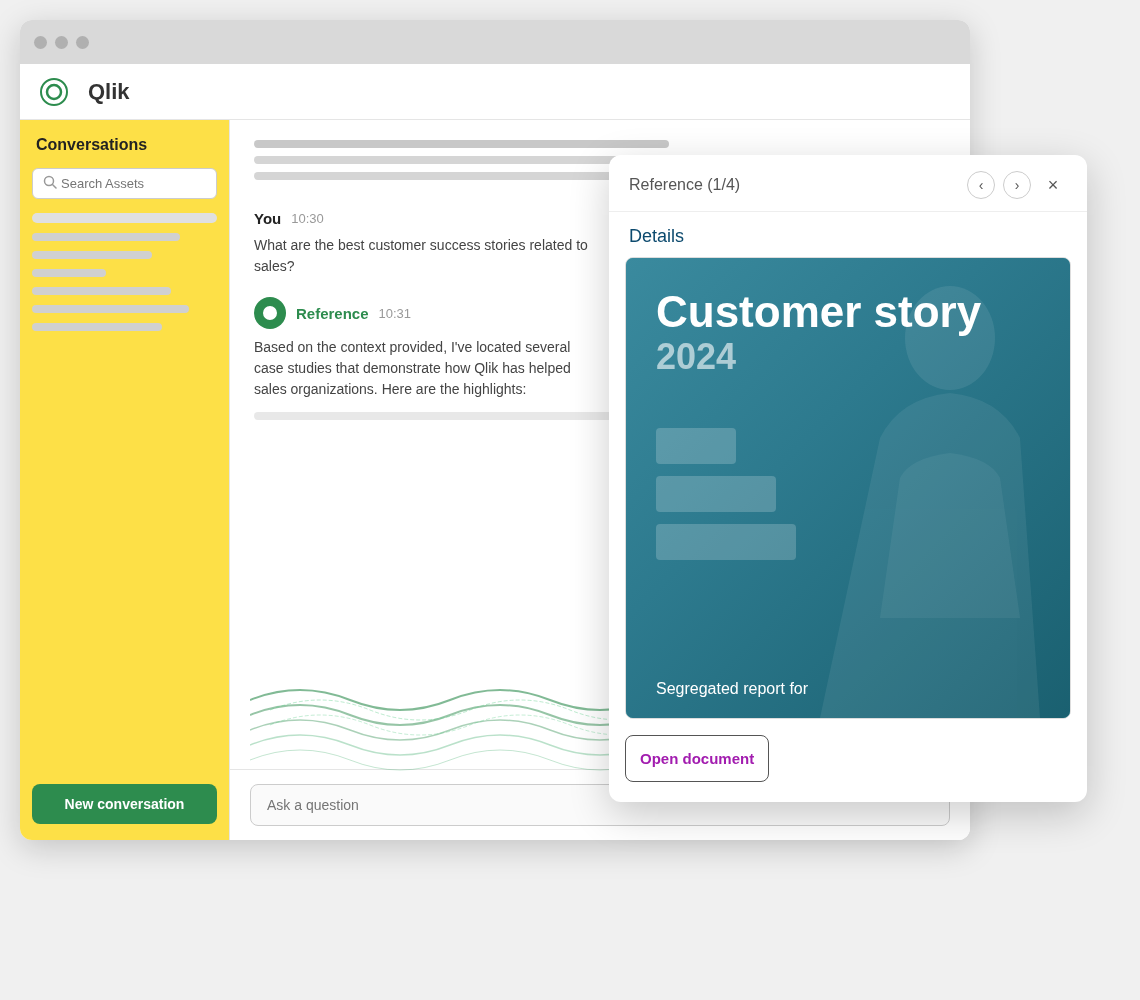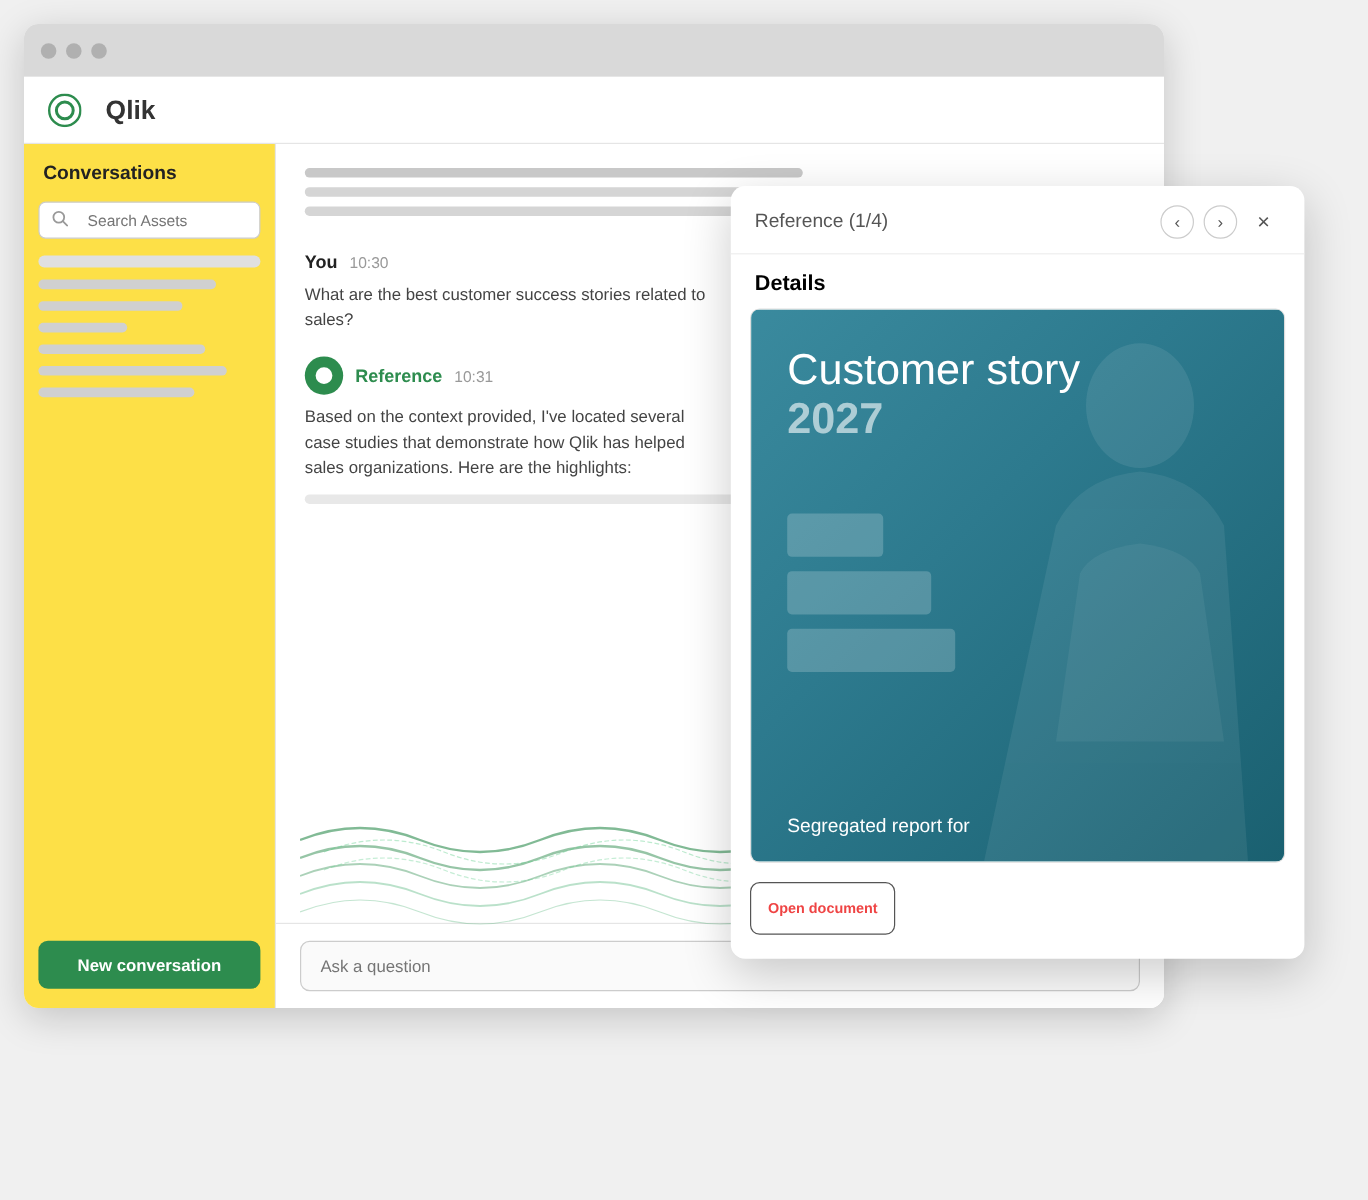--- a/index.html
+++ b/index.html
@@ -93,21 +93,21 @@
       padding: 0 4px;
     }
 
     .sidebar-search {
       display: flex;
       align-items: center;
       background: #fff;
       border: 1px solid #ccc;
       border-radius: 6px;
       padding: 6px 10px;
-      gap: 16px;
+      gap: 4px;
     }
 
     .sidebar-search input {
       border: none;
       outline: none;
       font-size: 13px;
       color: #999;
       background: transparent;
       width: 100%;
     }
@@ -327,22 +327,22 @@
       cursor: pointer;
       color: #555;
       font-size: 18px;
       display: flex;
       align-items: center;
       justify-content: center;
     }
 
     .reference-details-label {
       font-size: 18px;
-      font-weight: 700;
-      color: #000000;
+      font-weight: 400;
+      color: #0c4a6e;
       padding: 14px 20px 10px;
     }
 
     
     .pdf-viewer {
       margin: 0 16px 16px;
       border-radius: 8px;
       overflow: hidden;
       border: 1px solid #ddd;
     }
@@ -397,22 +397,22 @@
     }
 
     .cover-title {
       position: absolute;
       top: 30px;
       left: 30px;
       z-index: 2;
     }
 
     .cover-title-text {
-      font-size: 36px;
-      font-weight: 400;
+      font-size: 44px;
+      font-weight: 700;
       color: #fff;
       line-height: 1.1;
     }
 
     .cover-year {
       font-size: 36px;
       font-weight: 700;
       color: rgba(255,255,255,0.6);
     }
 
@@ -440,23 +440,23 @@
     }
 
     .open-doc-btn {
       display: block;
       margin: 0 16px 20px;
       padding: 14px;
       text-align: center;
       border: 1.5px solid #555;
       border-radius: 8px;
       background: #fff;
-      font-size: 12px;
+      font-size: 15px;
       font-weight: 600;
-      color: #ef4444;
+      color: #a21caf;
       cursor: pointer;
     }
 
     
     .wave-container {
       position: absolute;
       bottom: 50px;
       left: 20px;
       width: 600px;
       height: 130px;
@@ -595,21 +595,21 @@
       <div class="pdf-cover-img">
 
         <svg class="person-overlay" viewBox="0 0 220 440" fill="none">
           <ellipse cx="130" cy="60" rx="45" ry="52" fill="rgba(255,255,255,0.15)"></ellipse>
           <path d="M60 160 Q80 120 130 115 Q180 120 200 160 L220 440 L0 440 Z" fill="rgba(255,255,255,0.12)"></path>
           <path d="M80 200 Q90 180 130 175 Q170 180 180 200 L200 340 L60 340 Z" fill="rgba(255,255,255,0.10)"></path>
         </svg>
 
         <div class="cover-title">
           <div class="cover-title-text">Customer story</div>
-          <div class="cover-year">2027</div>
+          <div class="cover-year">2024</div>
         </div>
 
         <div class="cover-boxes">
           <div class="cover-box" style="width:80px; height:36px;"></div>
           <div class="cover-box" style="width:120px; height:36px;"></div>
           <div class="cover-box" style="width:140px; height:36px;"></div>
         </div>
 
         <div class="cover-subtitle">Segregated report for</div>
       </div>

